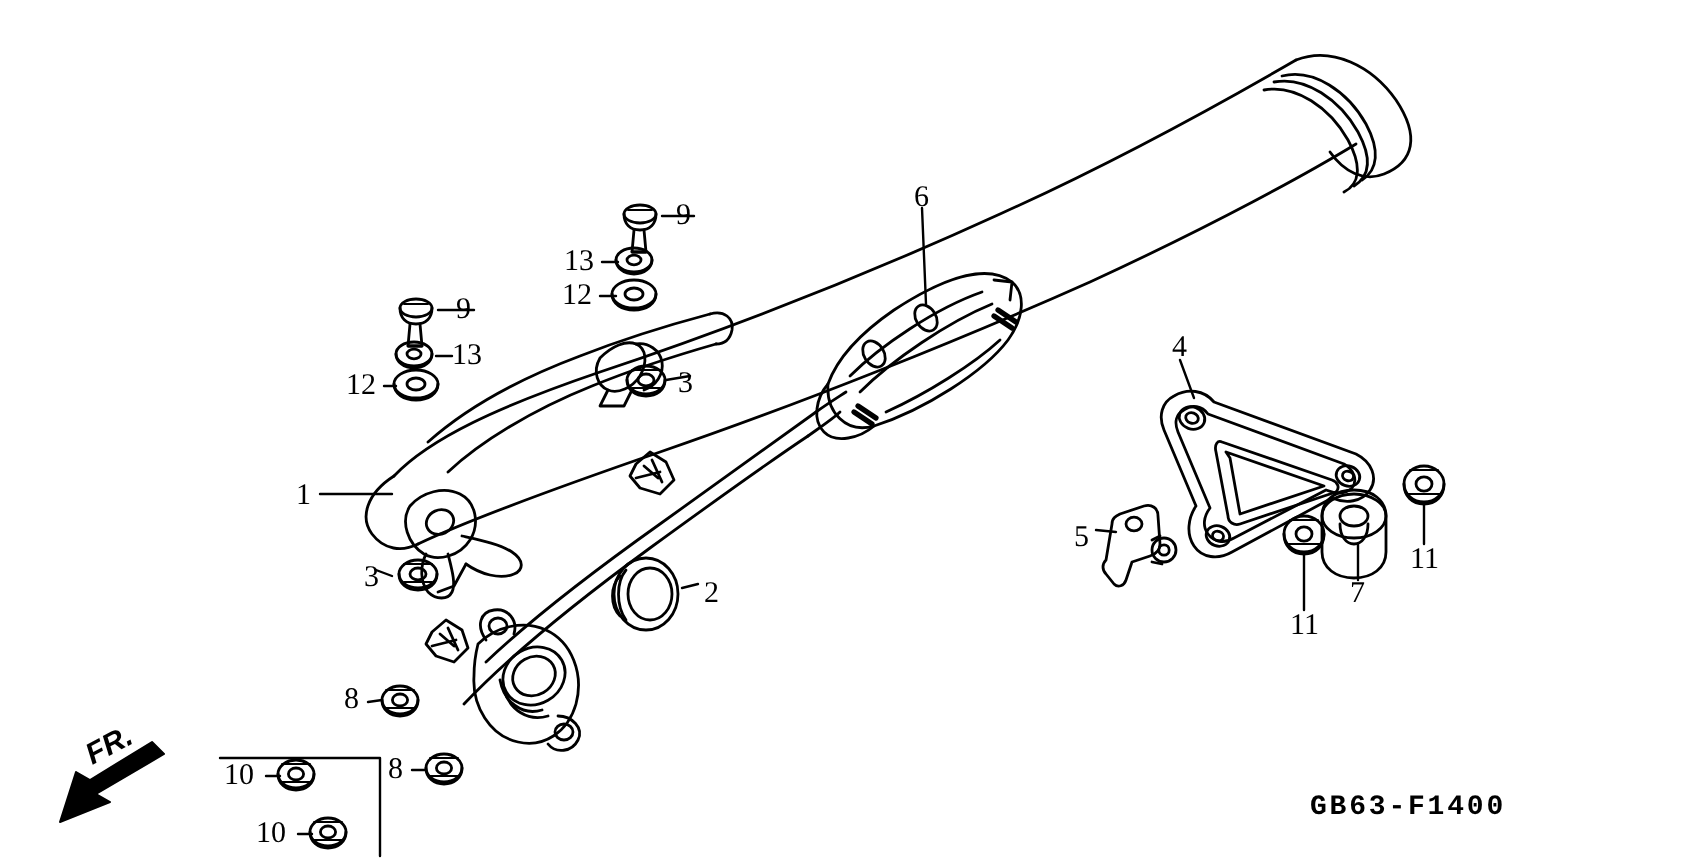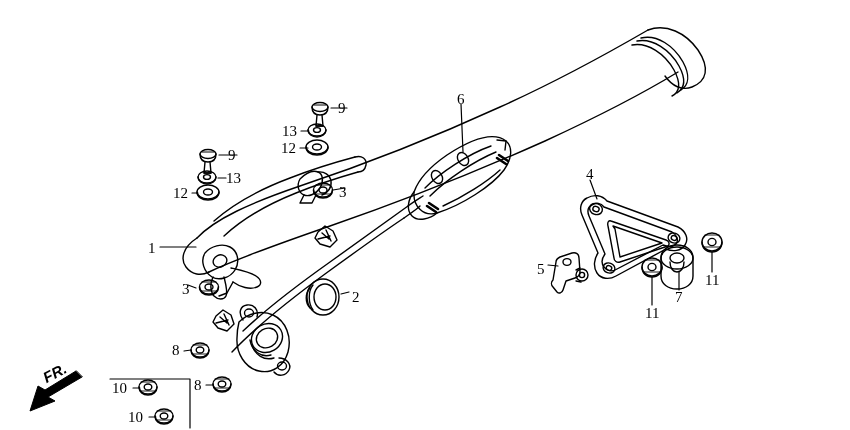--- a/index.html
+++ b/index.html
@@ -371,14 +371,15 @@
   <div class="callout" style="left:128px; top:410px;">10</div>
   <div class="callout" style="left:645px; top:306px;">11</div>
   <div class="callout" style="left:705px; top:273px;">11</div>
   <div class="callout" style="left:281px; top:141px;">12</div>
   <div class="callout" style="left:173px; top:186px;">12</div>
   <div class="callout" style="left:282px; top:124px;">13</div>
   <div class="callout" style="left:226px; top:171px;">13</div>
 
   <div class="fr-label">FR.</div>
 
+  <div class="partcode">GB63-F1400</div>
 
 </div>
 
 </body></html>

